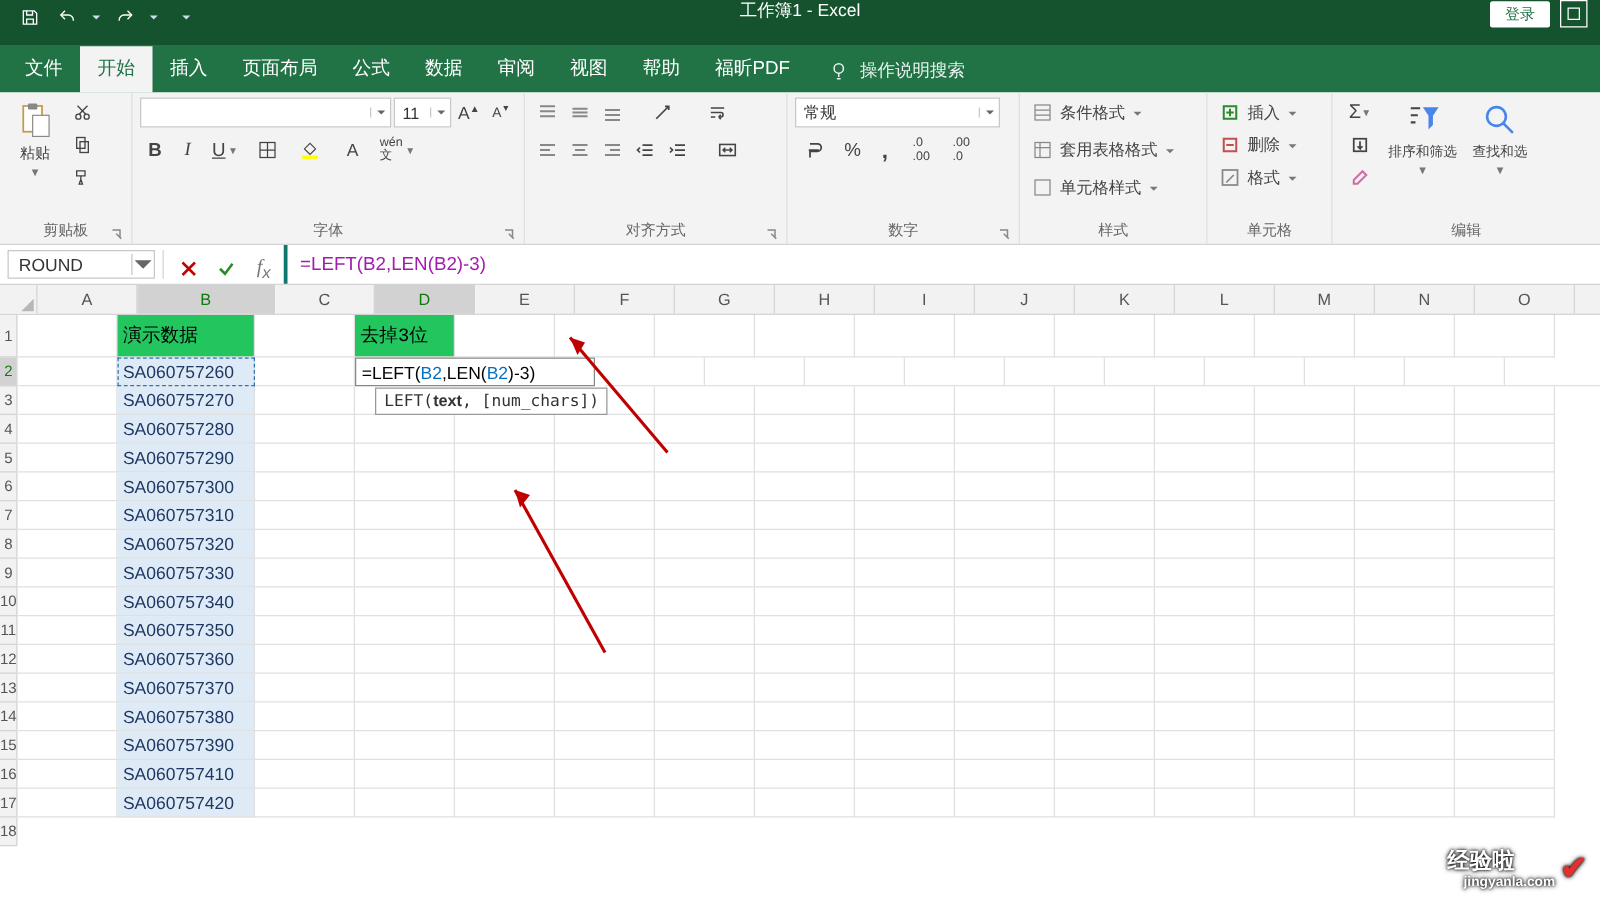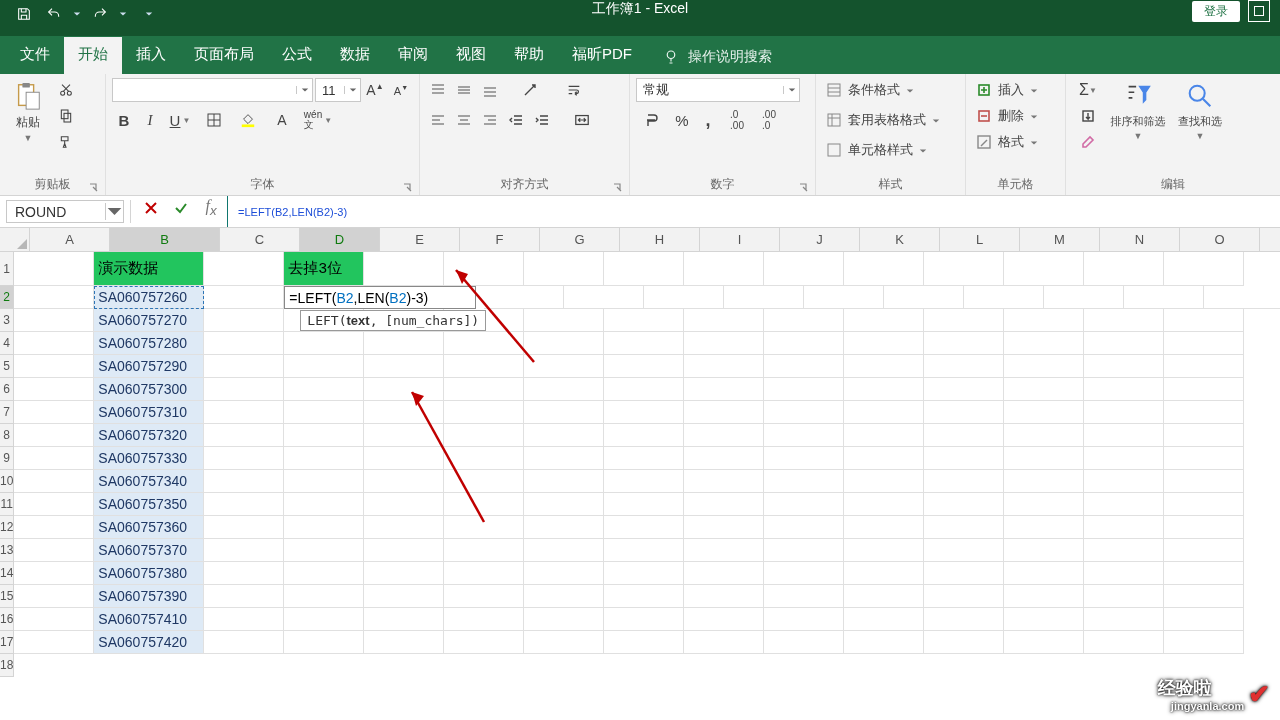--- a/index.html
+++ b/index.html
@@ -43,25 +43,25 @@
   .row { display:flex; gap:2px; align-items:center;}
   .txt-btn { height:24px; display:flex; align-items:center; gap:6px; font-size:13px; color:#444; padding:0 4px;}
   .txt-btn svg{width:16px;height:16px;}
   .txt-btn .arr svg{width:8px;height:8px;fill:#777;}
   
   .fbar { height:32px; border-bottom:1px solid #d4d4d4; display:flex; align-items:stretch; background:#fff;}
   .namebox { width:118px; border:1px solid #c8c8c8; margin:4px 2px 4px 6px; display:flex; align-items:center; font-size:14px; color:#333;}
   .namebox .txt{flex:1;padding:0 8px;}
   .namebox .arr{width:18px;border-left:1px solid #c8c8c8;display:flex;align-items:center;justify-content:center;}
   .fsep{width:1px;background:#d4d4d4;margin:4px 4px;}
-  .fbtns{display:flex;align-items:flex-start;gap:2px;padding:0 2px;}
+  .fbtns{display:flex;align-items:flex-end;gap:2px;padding:0 2px;}
   .fbtn{width:28px;height:24px;display:flex;align-items:center;justify-content:center;}
   .fbtn svg{width:16px;height:16px;}
   .fx{font-style:italic;font-family:"Times New Roman",serif;font-size:16px;color:#777;}
-  .formula-input{flex:1;display:flex;align-items:center;padding-left:10px;font-size:11px;color:#1d4ed8;border-left:1px solid #0f766e;}
+  .formula-input{flex:1;display:flex;align-items:center;padding-left:10px;font-size:15px;color:#a21caf;border-left:3px solid #0f766e;}
   
   .grid-wrap{position:relative;height:492px;overflow:hidden;}
   .colheads{display:flex;height:24px;background:#f2f2f2;border-bottom:1px solid #d4d4d4;}
   .corner{width:30px;border-right:1px solid #d4d4d4;background:#f2f2f2;position:relative;}
   .corner::after{content:"";position:absolute;right:2px;bottom:2px;width:0;height:0;border-left:10px solid transparent;border-bottom:10px solid #b7b7b7;}
   .ch{width:80px;border-right:1px solid #d4d4d4;display:flex;align-items:center;justify-content:center;font-size:13px;color:#555;}
   .ch.wide{width:110px;}
   .ch.sel{background:#d2d2d2;color:#0f7b0f;}
   .rows{display:flex;}
   .rowheads{width:30px;background:#f2f2f2;border-right:1px solid #d4d4d4;}

